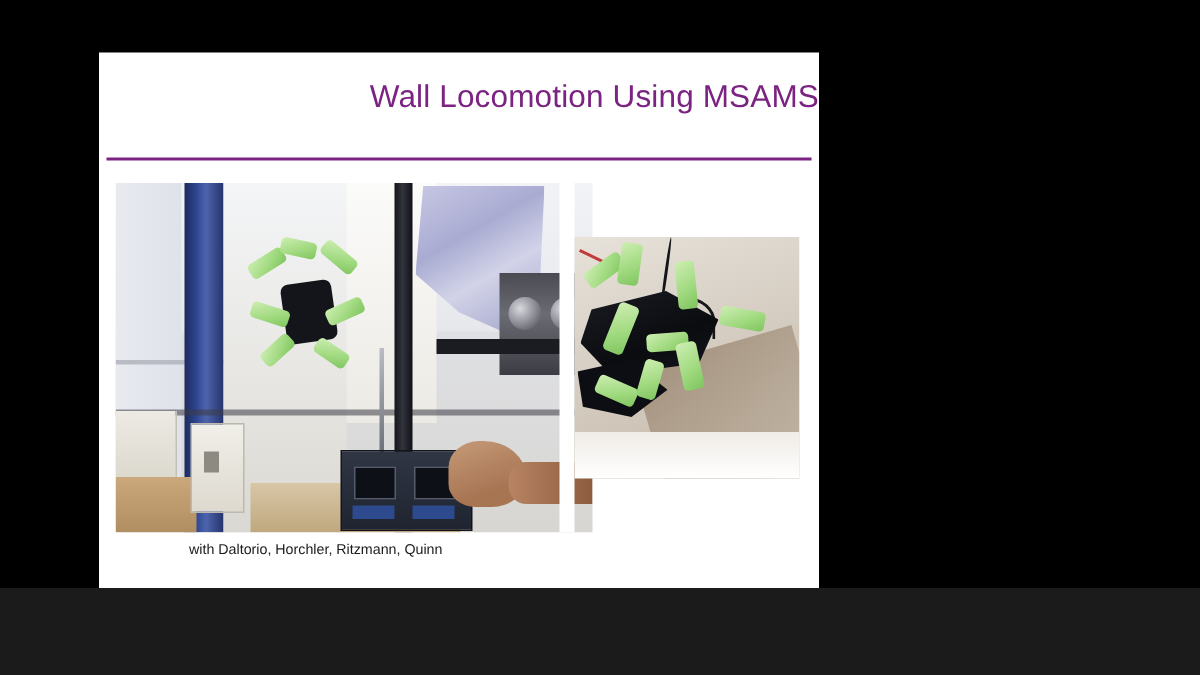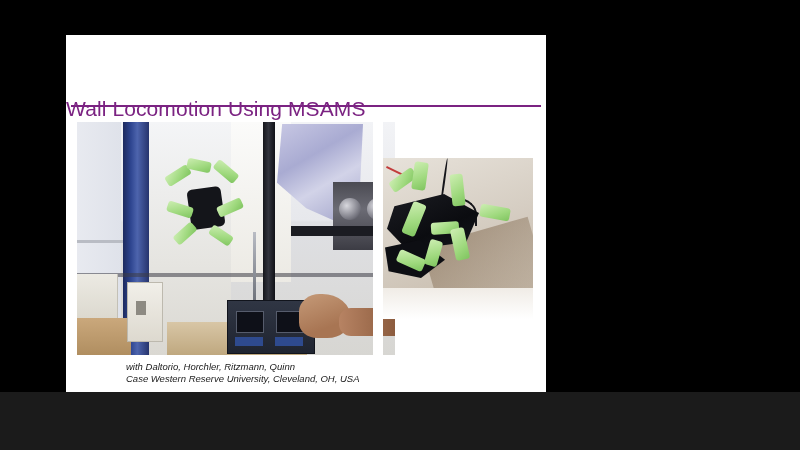--- a/index.html
+++ b/index.html
@@ -31,28 +31,27 @@
     left: 66px; top: 35px;
     width: 480px; height: 357px;
     background: #ffffff;
     overflow: hidden;
   }
 
   .slide-title {
     position: absolute;
     left: 0; top: 18px;
     width: 480px;
-    text-align: left;
+    text-align: right;
     color: #7b2382;
     font-size: 21px;
     font-weight: normal;
     letter-spacing: 0.1px;
     font-family: "Liberation Sans", sans-serif;
     white-space: nowrap;
-    margin-top: 44px;
   }
 
   .title-rule {
     position: absolute;
     left: 5px; top: 70px;
     width: 470px; height: 2px;
     background: #7b2382;
   }
 
   
@@ -234,21 +233,20 @@
     position: absolute; left: 0; top: 130px; width: 150px; height: 31px;
     background: linear-gradient(180deg,#f0ece6 0%, #ffffff 100%);
   }
 
   
   .caption {
     position: absolute;
     left: 60px;
     width: 400px;
     color: #1a1a1a;
-    font-style: italic;
     font-size: 9.5px;
     line-height: 12px;
     font-family: "Liberation Sans", sans-serif;
     white-space: nowrap;
   }
   .caption.l1 { top: 326px; }
   .caption.l2 { top: 338px; }
 
   
   .video-tile {
@@ -425,18 +423,17 @@
           <div class="leaf" style="left:48px; top:64px; width:28px; height:12px; transform:rotate(-4deg);"></div>
           <div class="leaf" style="left:70px; top:70px; width:14px; height:32px; transform:rotate(-12deg);"></div>
           <div class="leaf" style="left:14px; top:96px; width:28px; height:13px; transform:rotate(24deg);"></div>
           <div class="leaf" style="left:44px; top:82px; width:13px; height:26px; transform:rotate(16deg);"></div>
 
           <div class="photo-right-base"></div>
         </div>
       </div>
 
       <div class="caption l1">with Daltorio, Horchler, Ritzmann, Quinn</div>
-      <div class="caption l2">Case Western Reserve University, Cleveland, OH, USA</div>
     </div>
   </div>
 
 
 </div>
 
 </body></html>

